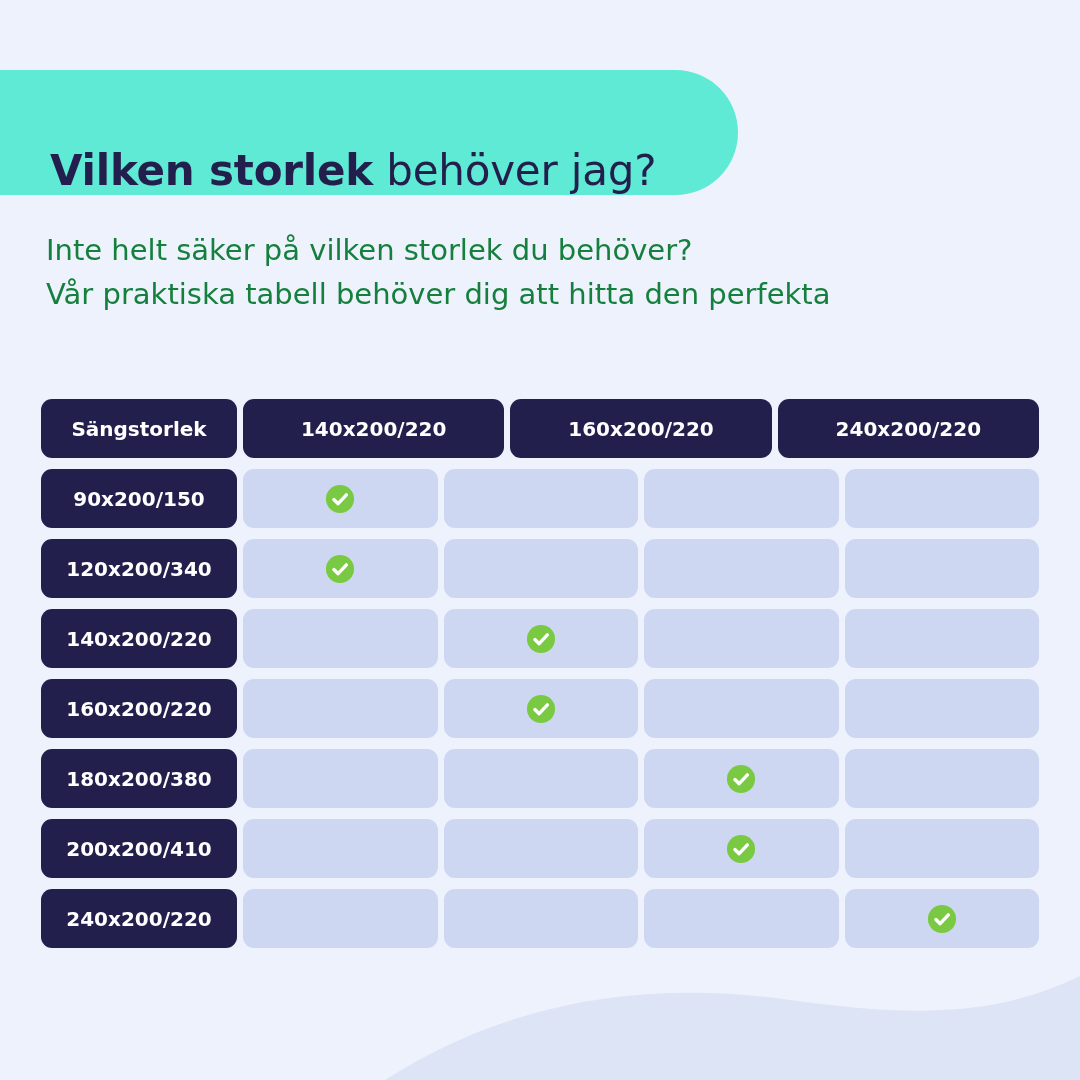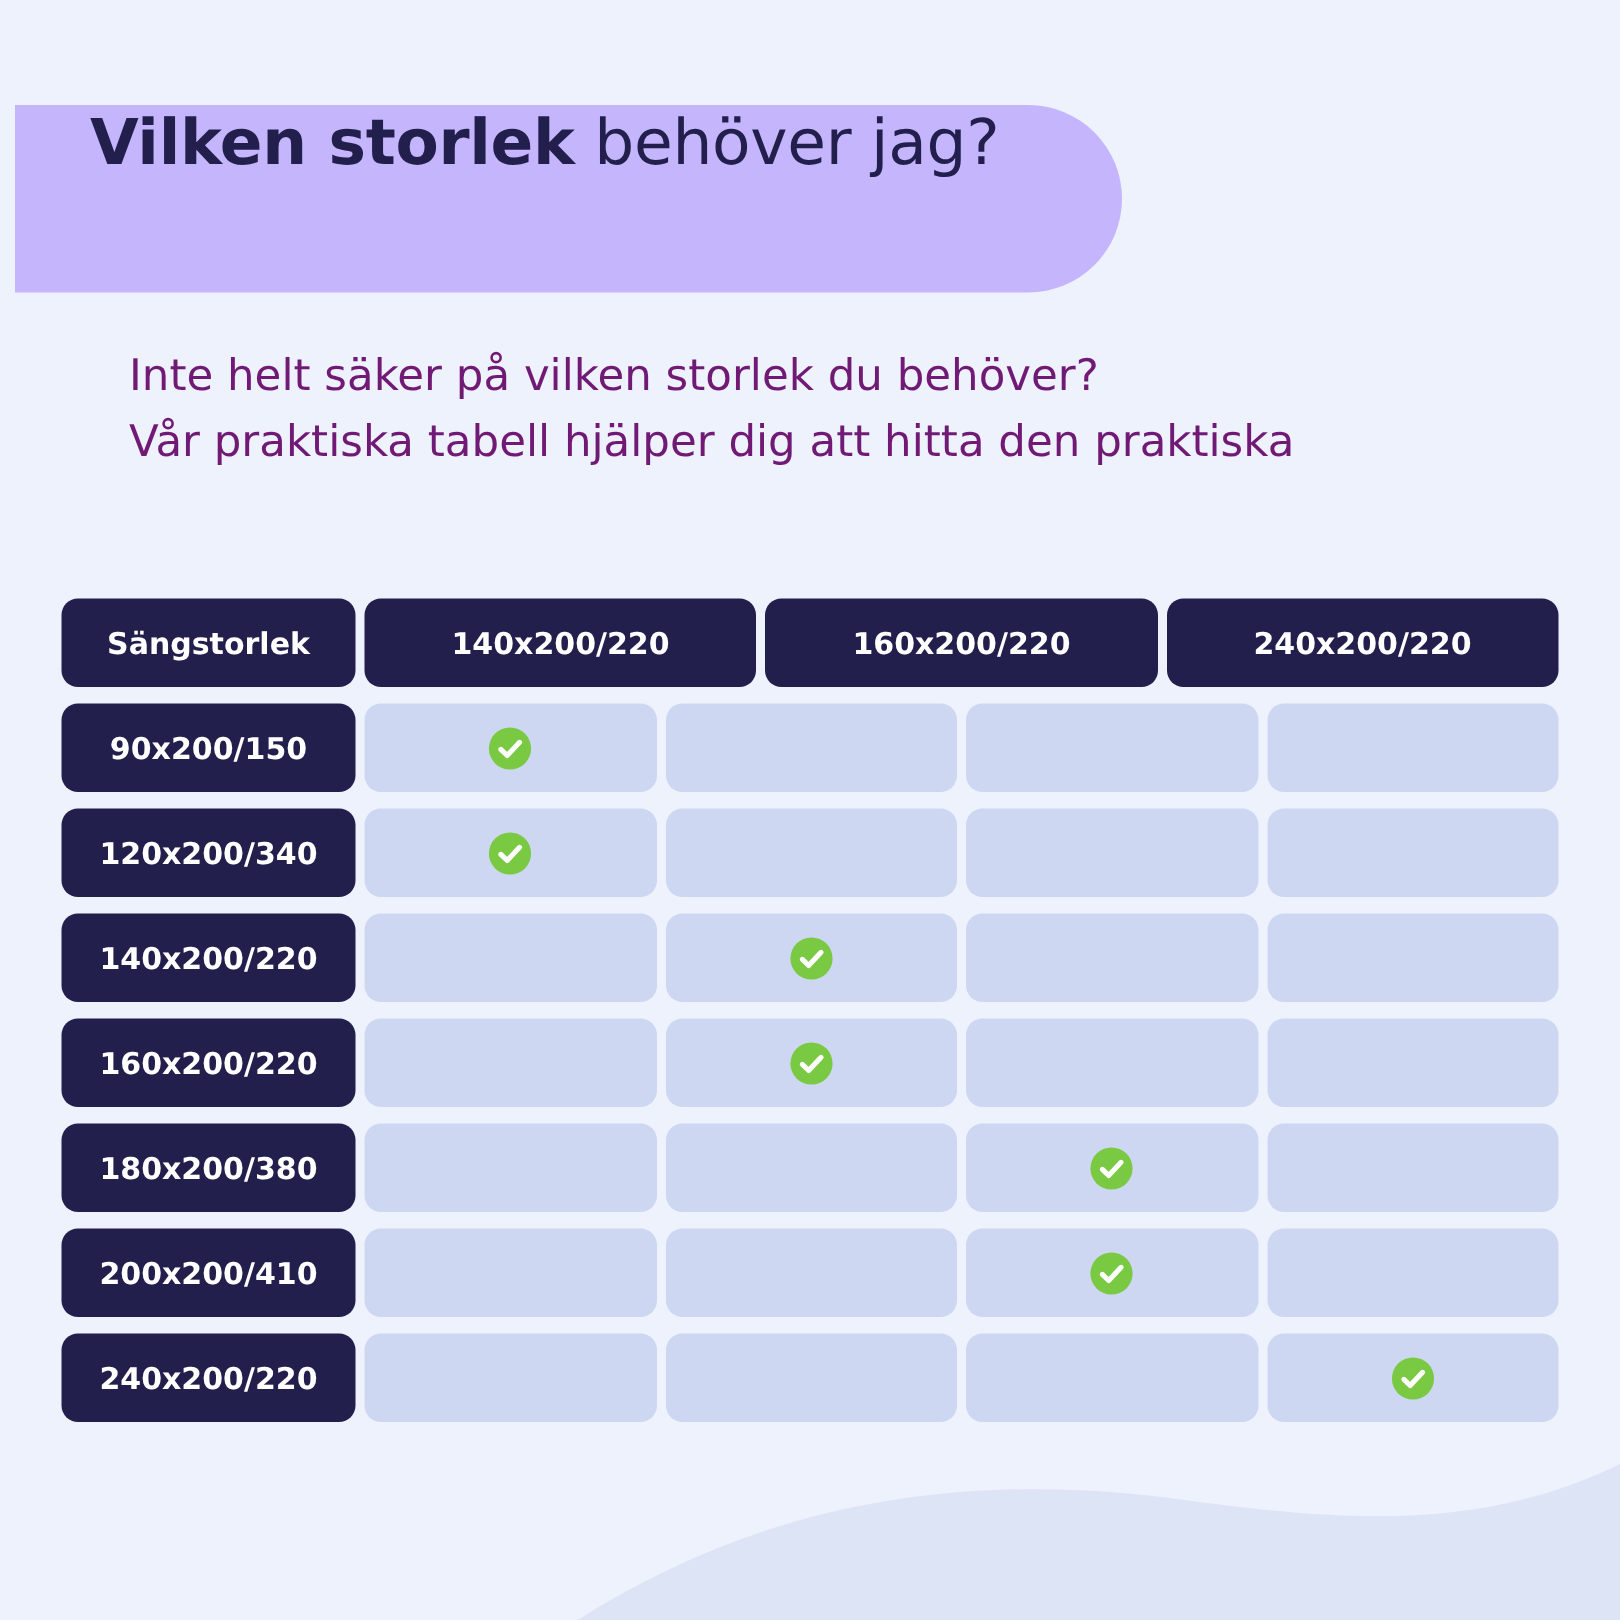--- a/index.html
+++ b/index.html
@@ -21,29 +21,29 @@
     left: 0;
     bottom: 0;
     width: 1080px;
     height: 120px;
     pointer-events: none;
   }
 
   
   #title-banner {
     position: absolute;
-    left: 10px;
+    left: 0;
     top: 70px;
     width: 738px;
     height: 125px;
-    background: #c4b5fd;
+    background: #5eead4;
     border-top-right-radius: 64px;
     border-bottom-right-radius: 64px;
     display: flex;
-    align-items: flex-start;
+    align-items: flex-end;
   }
   #title-text {
     margin-left: 50px;
     font-size: 42px;
     color: #231F4D;
     letter-spacing: -0.2px;
     white-space: nowrap;
   }
   #title-text .strong {
     font-weight: bold;
@@ -53,22 +53,21 @@
   }
 
   
   #subtitle {
     position: absolute;
     left: 46px;
     top: 228px;
     width: 900px;
     font-size: 29px;
     line-height: 44px;
-    color: #701a75;
-    margin-left: 40px;
+    color: #15803d;
   }
   #subtitle div {
     white-space: nowrap;
   }
 
   
   #size-table {
     position: absolute;
     left: 41px;
     top: 399px;
@@ -126,21 +125,21 @@
 <svg id="wave-decoration" viewBox="0 0 1080 120" preserveAspectRatio="none" xmlns="http://www.w3.org/2000/svg">
   <path d="M385,120 C520,34 660,22 790,40 C900,55 990,60 1080,16 L1080,120 Z" fill="#DDE4F6"></path>
 </svg>
 
 <div id="title-banner">
   <div id="title-text"><span class="strong">Vilken storlek</span><span class="light"> behöver jag?</span></div>
 </div>
 
 <div id="subtitle">
   <div>Inte helt säker på vilken storlek du behöver?</div>
-  <div>Vår praktiska tabell hjälper dig att hitta den praktiska</div>
+  <div>Vår praktiska tabell behöver dig att hitta den perfekta</div>
 </div>
 
 <div id="size-table">
     <div class="table-row">
       <div class="cell label">
         <span>Sängstorlek</span>
       </div>
       <div class="cell head">
         <span>140x200/220</span>
       </div>

